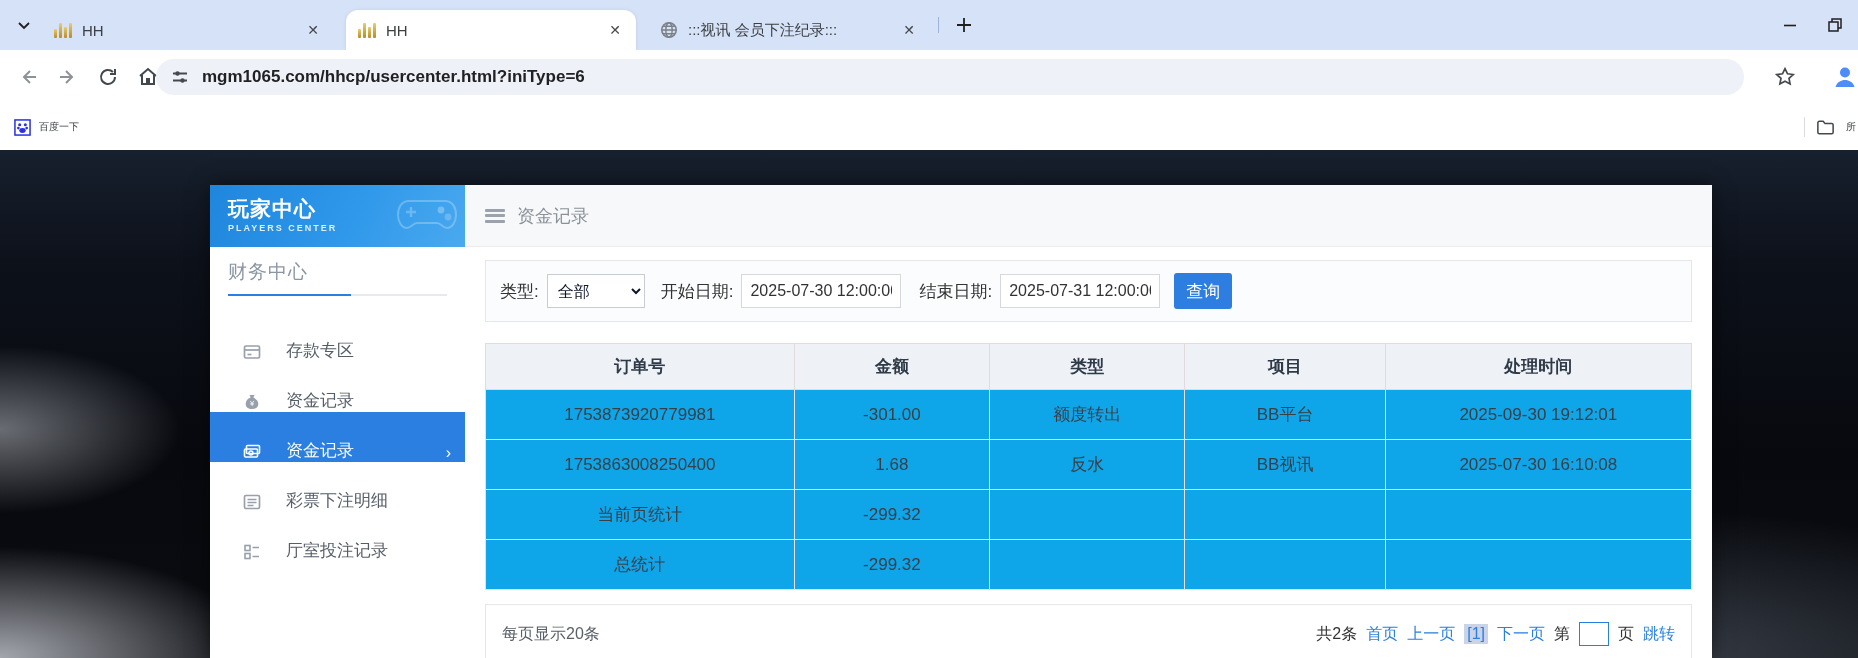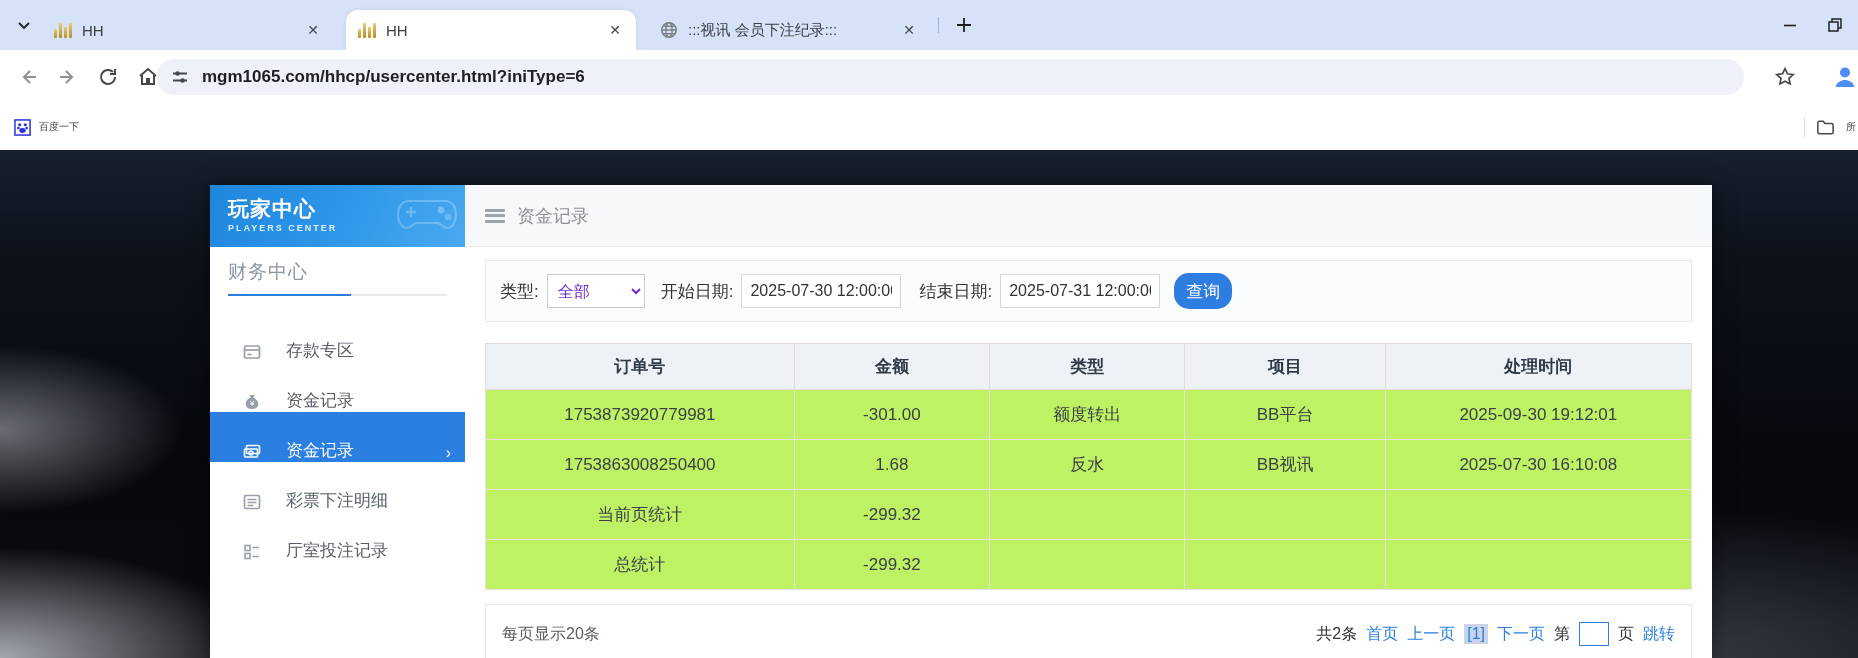--- a/index.html
+++ b/index.html
@@ -60,27 +60,27 @@
   .menu-item .arrow { position:absolute; right:14px; font-size:16px; color:#fff; }
 
   
   .main { flex:1; background:#fff; display:flex; flex-direction:column; }
   .main-header { height:62px; background:#f7f8fa; border-bottom:1px solid #ececee; display:flex; align-items:center; padding-left:20px; color:#8b9198; font-size:18px; flex:0 0 62px; }
   .ham { width:20px; height:14px; margin-right:12px; display:flex; flex-direction:column; justify-content:space-between; }
   .ham i { height:3px; background:#9aa3ad; border-radius:1px; }
   .main-body { padding:13px 20px 0 20px; }
 
   .filter-box { height:62px; border:1px solid #e3e6ea; background:#fbfcfd; display:flex; align-items:center; padding-left:14px; gap:8px; font-size:17px; color:#333; }
-  .filter-box select { width:98px; height:34px; border:1px solid #c8cdd3; background:#fff; font-size:16px; color:#6d28d9; padding:0 6px; font-family:"Liberation Sans",sans-serif; }
+  .filter-box select { width:98px; height:34px; border:1px solid #c8cdd3; background:#fff; font-size:16px; color:#0f172a; padding:0 6px; font-family:"Liberation Sans",sans-serif; }
   .filter-box input[type=text].date { width:160px; height:34px; border:1px solid #d5d9de; font-size:16px; color:#333; padding:0 8px; font-family:"Liberation Sans",sans-serif; }
-  .btn-query { width:58px; height:36px; margin-left:6px; background:#2e7de0; color:#fff; border:none; border-radius:15px; font-size:17px; cursor:pointer; font-family:"Liberation Sans",sans-serif; }
+  .btn-query { width:58px; height:36px; margin-left:6px; background:#2e7de0; color:#fff; border:none; border-radius:3px; font-size:17px; cursor:pointer; font-family:"Liberation Sans",sans-serif; }
 
   table.records { width:100%; margin-top:21px; border-collapse:collapse; table-layout:fixed; font-size:17px; color:#3a3f46; }
   table.records th { height:46px; background:#eef1f5; border:1px solid #e3dada; font-weight:bold; color:#2f3a48; }
-  table.records td { height:50px; border:1px solid #ecdede; text-align:center; background:#bef264; }
+  table.records td { height:50px; border:1px solid #ecdede; text-align:center; background:#0ea5e9; }
 
   .pager-box { margin-top:14px; height:60px; border:1px solid #e3e6ea; display:flex; align-items:center; justify-content:space-between; padding:0 16px; font-size:16px; }
   .pager-left { color:#5a6067; }
   .pager-right { display:flex; align-items:center; gap:9px; color:#333; }
   .pager-right a { color:#2a7fe0; text-decoration:none; cursor:pointer; }
   .pg-current { background:#c9d4e8; color:#2a7fe0; padding:1px 3px; }
   .jump-input { width:30px; height:24px; border:1px solid #2a7fe0; font-size:15px; text-align:center; }
 
   svg { display:block; }
 </style>

